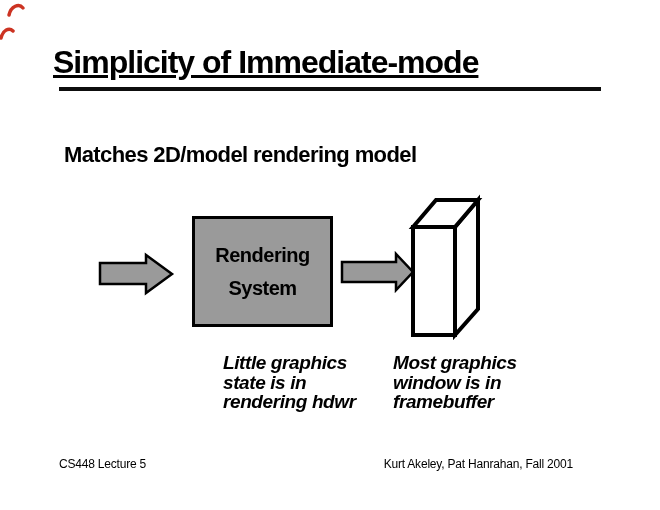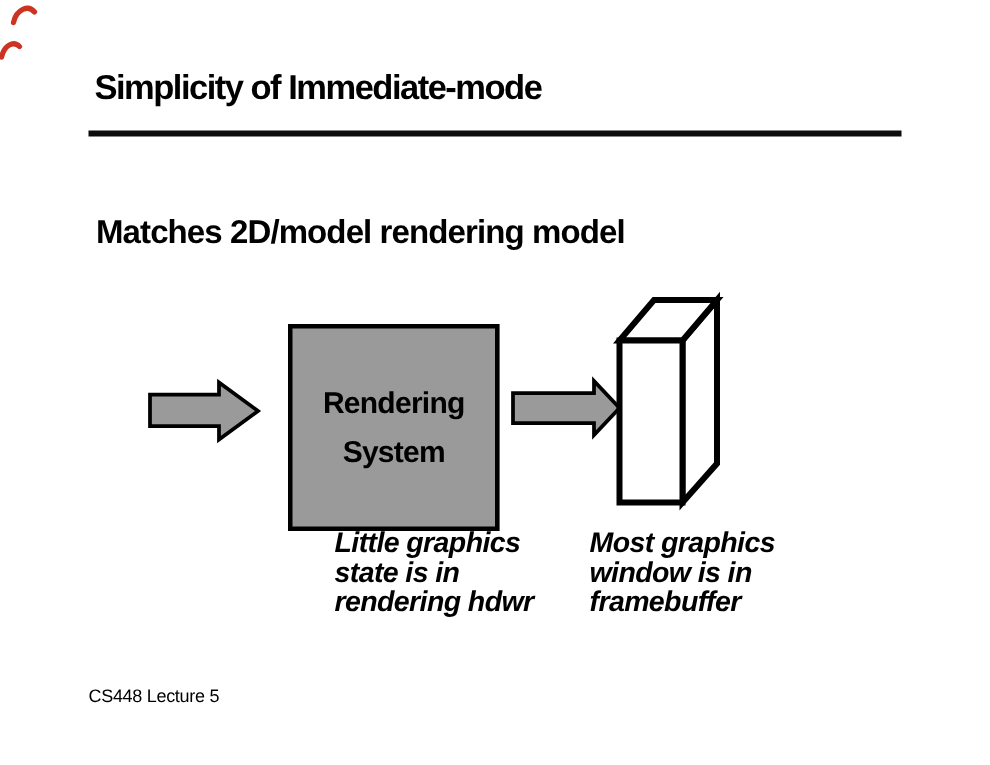--- a/index.html
+++ b/index.html
@@ -7,45 +7,46 @@
     position: relative;
     width: 660px;
     height: 510px;
     background: #ffffff;
     overflow: hidden;
     font-family: "Liberation Sans", sans-serif;
     color: #000;
   }
   .abs { position: absolute; }
   .title {
-    left: 63px; top: 46px;
-    font-size: 23px;
+    left: 53px; top: 46px;
+    font-size: 32px;
     font-weight: 700;
     letter-spacing: -1px;
     line-height: 1.05;
     white-space: nowrap;
+    text-decoration: underline;
   }
   .title-rule {
     left: 59px; top: 87px;
     width: 542px; height: 4px;
     background: #0d0d0d;
   }
   .bullet {
     left: 64px;
     font-size: 22px;
     font-weight: 700;
     letter-spacing: -0.6px;
     white-space: nowrap;
   }
   .bullet-1 { top: 110px; }
   .bullet-2 { top: 142px; }
   .diagram-svg { left: 0; top: 0; width: 660px; height: 510px; }
   .render-box {
     left: 192px; top: 216px;
-    width: 141px; height: 138px;
+    width: 141px; height: 111px;
     box-sizing: border-box;
     background: #9a9a9a;
     border: 3px solid #000;
     display: flex;
     flex-direction: column;
     justify-content: center;
     align-items: center;
     gap: 13px;
   }
   .render-box div {
@@ -111,14 +112,15 @@
   <div class="abs caption caption-left">Little graphics
 state is in
 rendering hdwr</div>
 
   <div class="abs caption caption-right">Most graphics
 window is in
 framebuffer</div>
 
   <div class="abs footer footer-left">CS448 Lecture 5</div>
 
+  <div class="abs footer footer-right">Kurt Akeley, Pat Hanrahan, Fall 2001</div>
 
 </div>
 
 </body></html>

